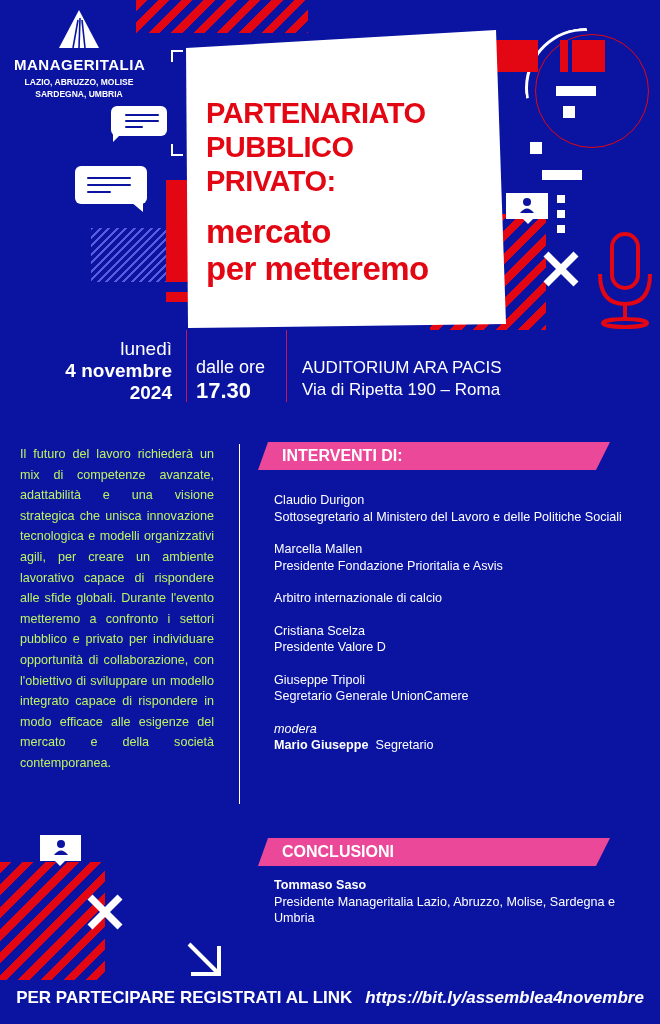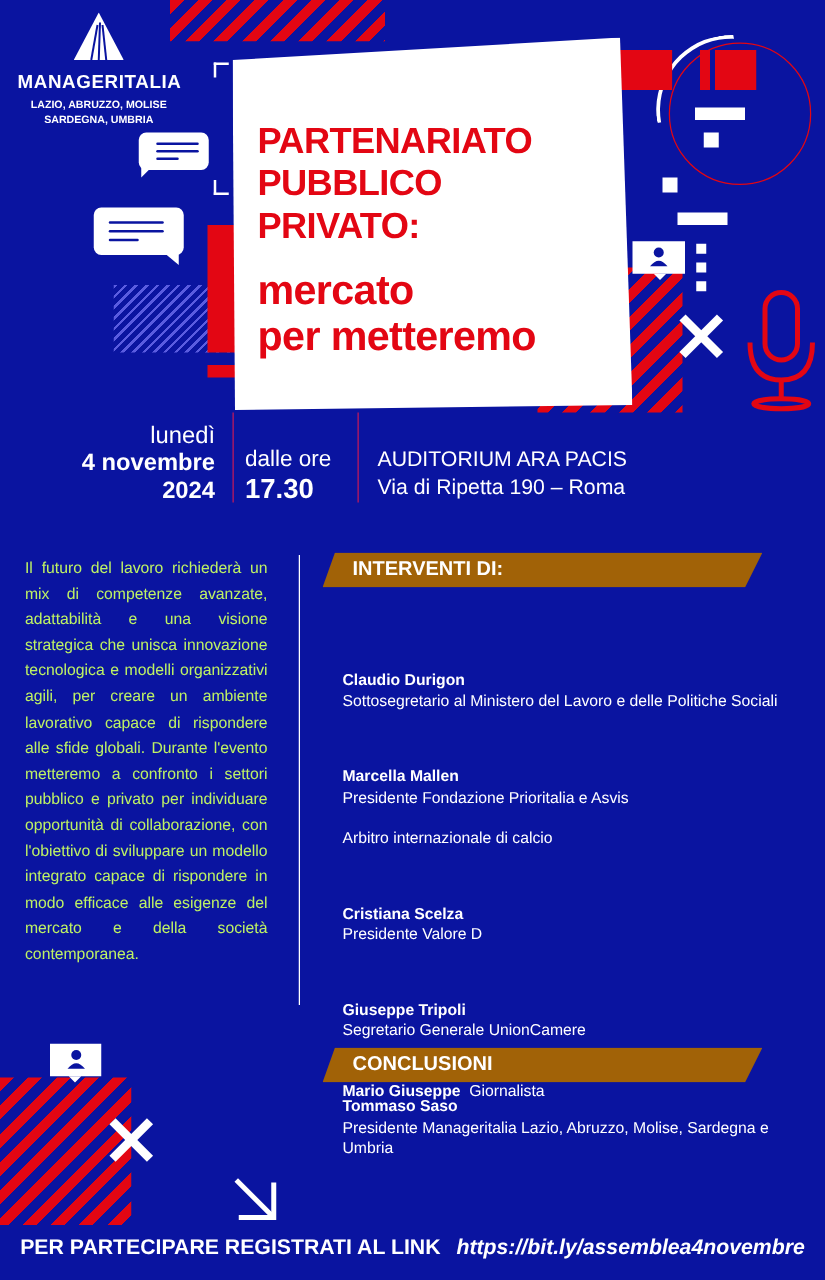--- a/index.html
+++ b/index.html
@@ -26,25 +26,25 @@
   .date b { display: block; font-size: 19px; }
   .vline { width: 1px; background: #c2185b; }
   .time { left: 196px; top: 356px; width: 80px; text-align: left; font-size: 18px; line-height: 22px; }
   .time b { display: block; font-size: 22px; margin-top: 2px; }
   .venue { left: 302px; top: 357px; font-size: 17px; line-height: 22px; }
 
   
   .intro { left: 20px; top: 444px; width: 194px; font-size: 12.6px; line-height: 20.6px; text-align: justify; color: #bef264; }
   .divider { left: 239px; top: 444px; width: 1px; height: 360px; background: #fff; }
 
-  .banner { height: 28px; background: #a16207; clip-path: polygon(10px 0, 100% 0, calc(100% - 14px) 100%, 0 100%);
+  .banner { height: 28px; background: #ec4899; clip-path: polygon(10px 0, 100% 0, calc(100% - 14px) 100%, 0 100%);
             font-size: 16px; font-weight: bold; line-height: 28px; padding-left: 24px; }
   .speakers { left: 274px; top: 492px; width: 370px; font-size: 12.6px; line-height: 16.5px; }
   .speaker { margin-bottom: 16px; }
-  .speaker .name { font-weight: bold; display: block; margin-top: 44px; }
+  .speaker .name { font-weight: normal; display: block; }
   .moderator-label { font-style: italic; display: block; }
 
   .footer { left: 0; top: 988px; width: 660px; text-align: center; font-size: 17px; font-weight: bold; }
   .footer i { margin-left: 8px; }
 
   .bubble { background: #fff; border-radius: 6px; }
   .bubble .ln { position: absolute; height: 2px; background: #0a14a0; border-radius: 1px; }
 </style>
 </head>
 <body>
@@ -166,21 +166,21 @@
     <span class="name">Cristiana Scelza</span>
     <span>Presidente Valore D</span>
   </div>
   <div class="speaker">
     <span class="name">Giuseppe Tripoli</span>
     <span>Segretario Generale UnionCamere</span>
   </div>
   <div class="speaker">
     <span class="moderator-label">modera</span>
     <b>Mario Giuseppe</b>&nbsp;
-    <span>Giornalista</span>
+    <span>Segretario</span>
   </div>
 </div>
 
 <div class="abs banner" style="left:258px; top:838px; width:352px;">CONCLUSIONI</div>
 <div class="abs speakers" style="top:877px;">
   <span class="name" style="font-weight:bold; display:block;">Tommaso Saso</span>
   <span>Presidente Manageritalia Lazio, Abruzzo, Molise, Sardegna e Umbria</span>
 </div>
 
 <div class="abs stripes-red" style="left:0; top:862px; width:105px; height:118px;"></div>

